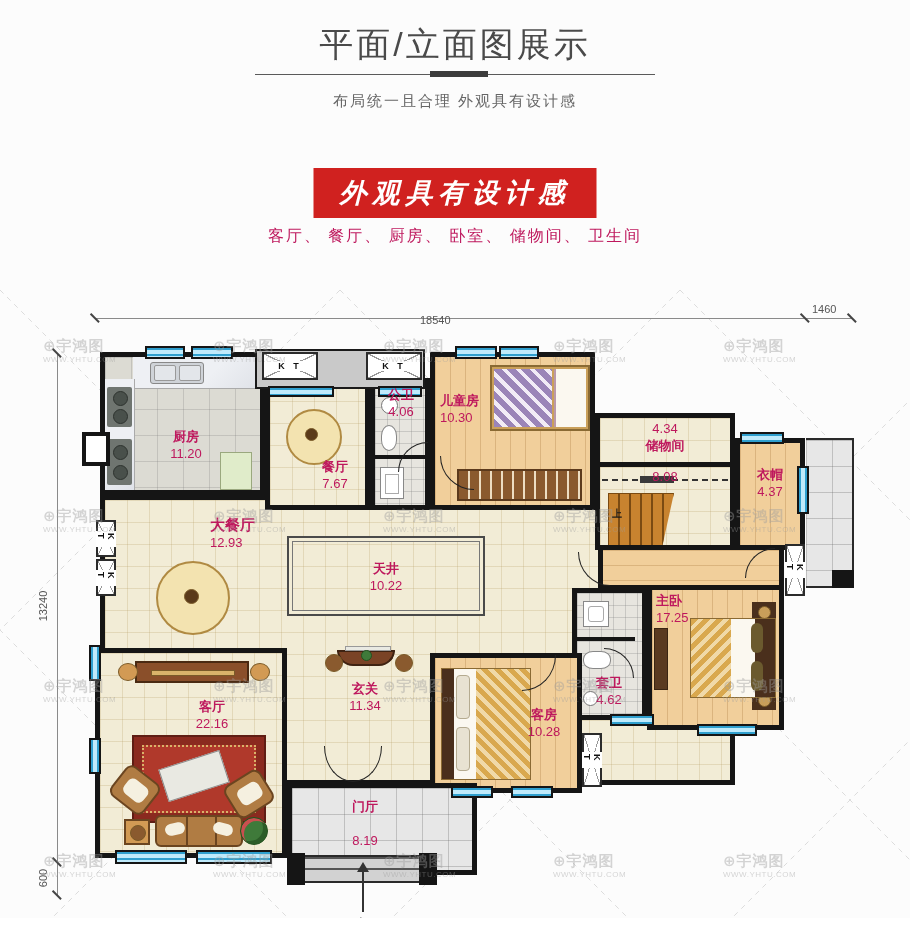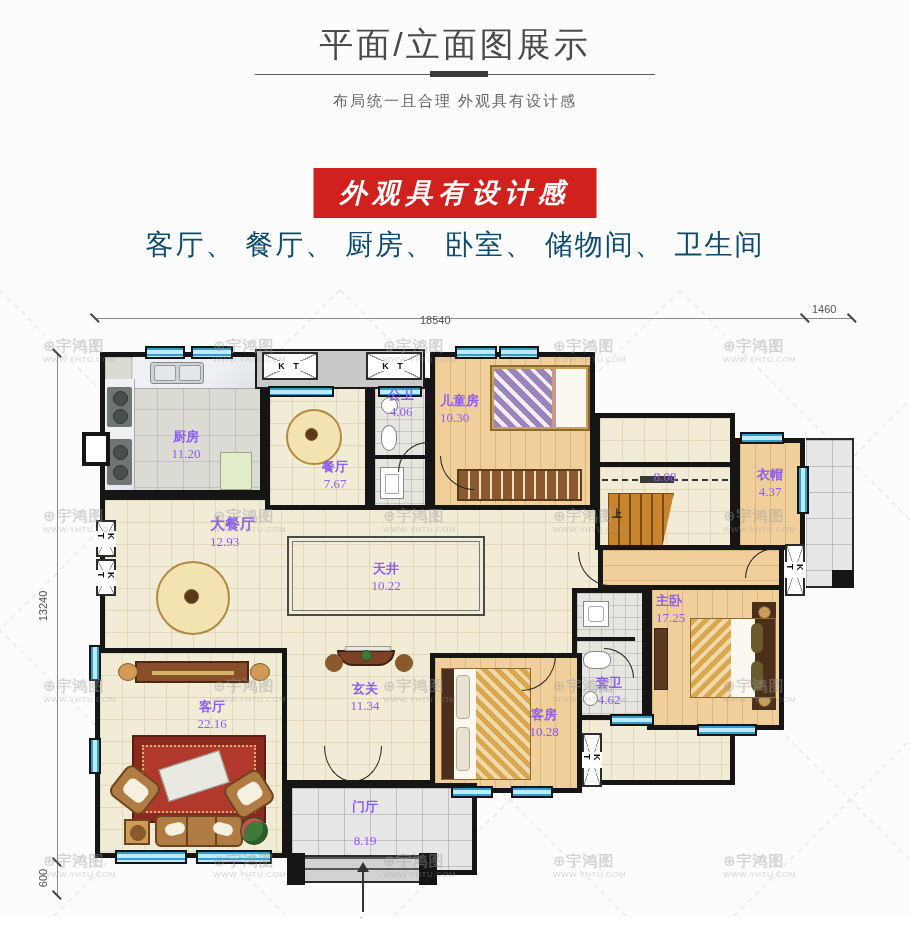--- a/index.html
+++ b/index.html
@@ -9,21 +9,21 @@
   .title{position:absolute;left:0;top:22px;width:100%;text-align:center;
          font-size:34px;color:#4a4a4a;letter-spacing:3px;}
   .divider{position:absolute;left:255px;top:74px;width:400px;border-top:1px solid #5a5a5a;}
   .divider-bold{position:absolute;left:430px;top:71px;width:58px;height:6px;background:#3c3c3c;}
   .subtitle{position:absolute;left:0;top:92px;width:100%;text-align:center;
             font-size:15px;color:#666;letter-spacing:2px;}
   .banner{position:absolute;left:50%;top:168px;transform:translateX(-50%);
           background:#d0211f;color:#fff;font-size:27px;font-weight:bold;font-style:italic;
           letter-spacing:6px;padding:7px 26px;}
   .roomlist{position:absolute;left:0;top:226px;width:100%;text-align:center;
-            font-size:28px;color:#0c4a6e;letter-spacing:2px;}
+            font-size:16px;color:#be185d;letter-spacing:2px;}
   
   .abs{position:absolute;box-sizing:border-box;}
   .room{position:absolute;box-sizing:border-box;border:5px solid #151515;}
   .cream{background-color:#f2ecd6;background-image:
      linear-gradient(rgba(185,165,110,.28) 1px,transparent 1px),
      linear-gradient(90deg,rgba(185,165,110,.28) 1px,transparent 1px);background-size:22px 22px;}
   .wood{background-color:#f1cf9b;background-image:
      linear-gradient(90deg,rgba(150,100,40,.25) 1px,transparent 1px);background-size:15px 100%;}
   .woodh{background-color:#f1cf9b;background-image:
      linear-gradient(rgba(150,100,40,.25) 1px,transparent 1px);background-size:100% 15px;}
@@ -42,21 +42,21 @@
   .winv{position:absolute;border:2px solid #151515;box-sizing:border-box;
        background:repeating-linear-gradient(90deg,#2f9fce 0 2px,#bfeafb 2px 6px);}
   .ktbox{position:absolute;border:2px solid #2b2b2b;background:#fff;color:#111;
        font-size:9px;font-weight:bold;display:flex;align-items:center;justify-content:center;
        letter-spacing:3px;box-sizing:border-box;}
   .ktbox:before{content:"";position:absolute;inset:0;
        background:linear-gradient(to top right,transparent 48.5%,#999 48.5%,#999 51.5%,transparent 51.5%),
                   linear-gradient(to bottom right,transparent 48.5%,#999 48.5%,#999 51.5%,transparent 51.5%);}
   .ktbox span{position:relative;background:#fff;padding:0 2px;}
   .ktv span{transform:rotate(90deg);}
-  .rlabel{position:absolute;color:#8b5cf6;font-size:13px;line-height:17px;text-align:center;z-index:5;font-family:Liberation Serif, serif;}
+  .rlabel{position:absolute;color:#be185d;font-size:13px;line-height:17px;text-align:center;z-index:5;}
   .rlabel .nm{font-weight:bold;}
   .door{position:absolute;box-sizing:border-box;}
   .wm{position:absolute;z-index:9;color:#9d9d9d;opacity:.42;text-align:left;pointer-events:none;line-height:1;}
   .wm .b{font-size:15px;font-weight:bold;letter-spacing:1px;}
   .wm .u{font-size:8px;letter-spacing:.5px;margin-top:3px;}
   .dim{position:absolute;color:#555;font-size:11px;}
   .dline{position:absolute;background:#8a8a8a;}
   .tick{position:absolute;width:12px;height:1.5px;background:#444;transform:rotate(45deg);}
   .wall{position:absolute;background:#151515;}
   .stool{position:absolute;border-radius:50%;background:#c89e5a;border:1px solid #7a5a28;}
@@ -305,20 +305,23 @@
       <span>11.20</span></div>
     <div class="rlabel" style="left:300px;top:458px;width:70px;">
       <span class="nm">餐厅</span><br>
       <span>7.67</span></div>
     <div class="rlabel" style="left:374px;top:386px;width:54px;">
       <span class="nm">公卫</span><br>
       <span>4.06</span></div>
     <div class="rlabel" style="left:436px;top:392px;width:64px;text-align:left;padding-left:4px;">
       <span class="nm">儿童房</span><br>
       <span>10.30</span></div>
+    <div class="rlabel" style="left:600px;top:420px;width:130px;">
+      <span>4.34</span><br>
+      <span class="nm">储物间</span></div>
     <div class="rlabel" style="left:600px;top:468px;width:130px;">
       <span>8.08</span></div>
     <div class="rlabel" style="left:737px;top:466px;width:66px;">
       <span class="nm">衣帽</span><br>
       <span>4.37</span></div>
     <div class="rlabel" style="left:210px;top:516px;width:90px;text-align:left;">
       <span class="nm" style="font-size:15px;">大餐厅</span><br>
       <span>12.93</span></div>
     <div class="rlabel" style="left:287px;top:560px;width:198px;">
       <span class="nm">天井</span><br>

